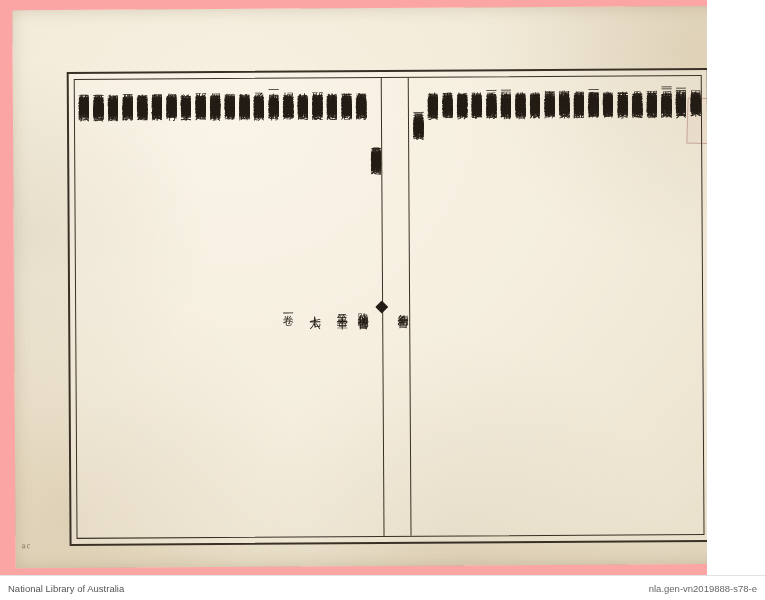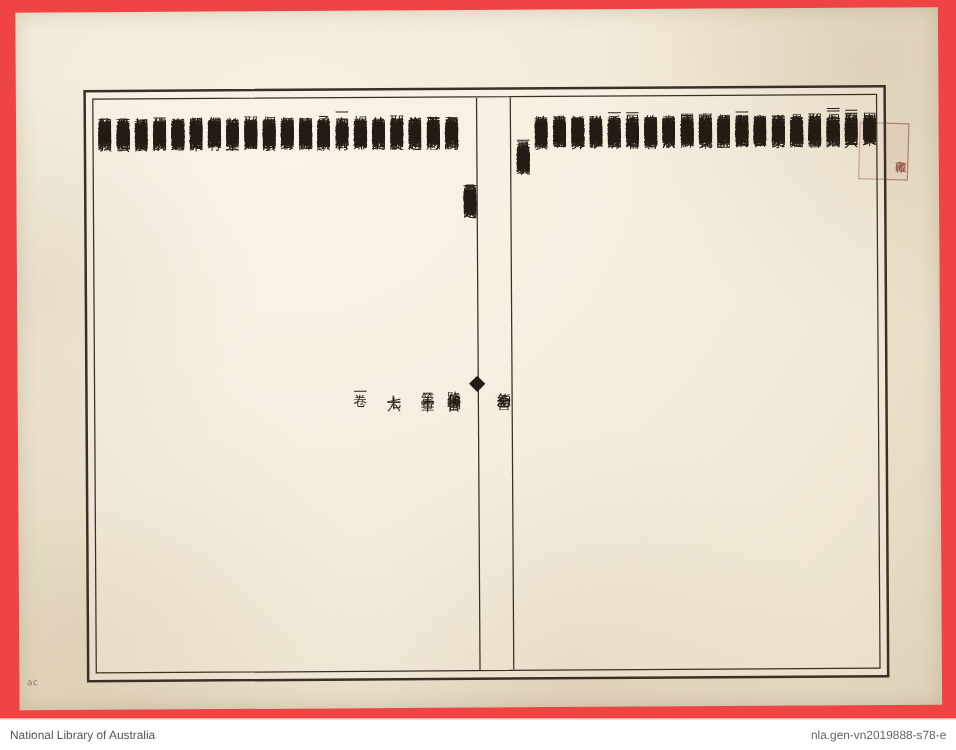--- a/index.html
+++ b/index.html
@@ -12,23 +12,23 @@
     height: 600px;
     font-family: "DejaVu Sans", sans-serif;
     overflow: hidden;
     position: relative;
   }
 
   
   #viewer {
     position: absolute;
     left: 0; top: 0;
-    width: 765px;
+    width: 707px;
     height: 575px;
-    background: #ef4444;
+    background: #fca5a5;
     overflow: hidden;
   }
 
   
   #sheet {
     position: absolute;
     left: 14px;
     top: 8px;
     width: 738px;
     height: 558px;

